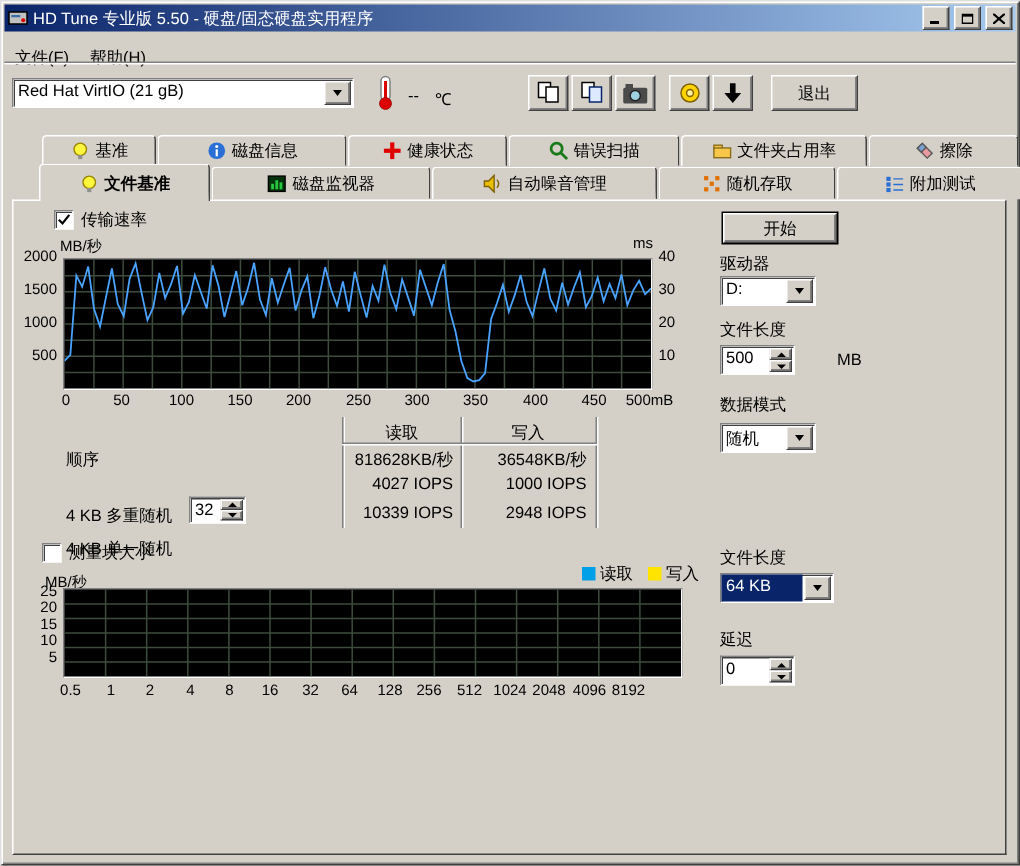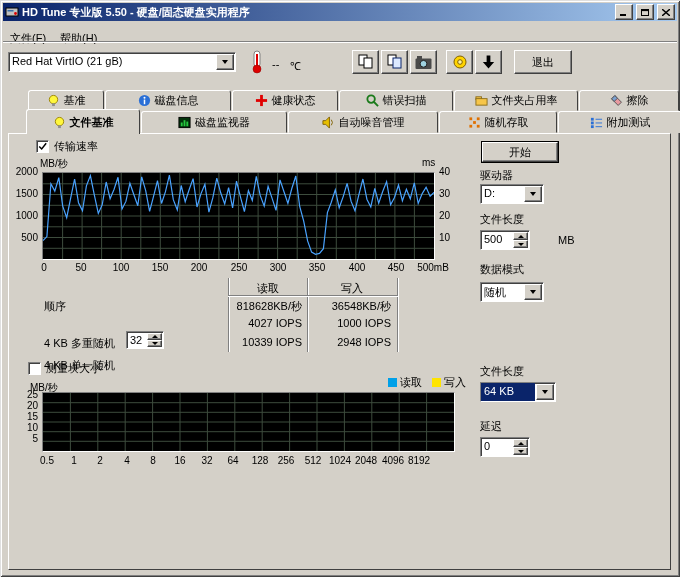--- a/index.html
+++ b/index.html
@@ -7,21 +7,21 @@
     position:relative;width:680px;height:577px;background:#d4d0c8;
     font-family:"Liberation Sans",sans-serif;font-size:11px;color:#000;
     box-shadow:inset 1px 1px 0 #dfdfdf, inset -1px -1px 0 #404040,
                inset 2px 2px 0 #fff, inset -2px -2px 0 #808080;
     overflow:hidden;
   }
   .abs{position:absolute;white-space:nowrap;}
   .titlebar{position:absolute;left:3px;top:3px;right:3px;height:18px;
     background:linear-gradient(90deg,#0a246a,#a6caf0);
     display:flex;align-items:center;gap:3px;padding:0 2px;}
-  .title-text{color:#fff;font-weight:bold;flex:1;overflow:hidden;white-space:nowrap;}
+  .title-text{color:#fff;font-weight:normal;flex:1;overflow:hidden;white-space:nowrap;}
   .tb-btn{width:16px;height:14px;background:#d4d0c8;border:1px solid;
     border-color:#fff #404040 #404040 #fff;box-shadow:inset -1px -1px 0 #808080;
     display:flex;align-items:center;justify-content:center;}
   .menubar{position:absolute;left:3px;top:22px;right:3px;height:32px;display:flex;align-items:center;}
   .menu-item{padding:2px 7px;}
   .groove{position:absolute;height:0;border-top:1px solid #808080;border-bottom:1px solid #fff;}
   .bevel-out{background:#d4d0c8;border:1px solid;border-color:#fff #404040 #404040 #fff;
     box-shadow:inset -1px -1px 0 #808080;box-sizing:border-box;}
   .sunken{background:#fff;border:1px solid;border-color:#808080 #fff #fff #808080;
     box-shadow:inset 1px 1px 0 #404040;box-sizing:border-box;}

